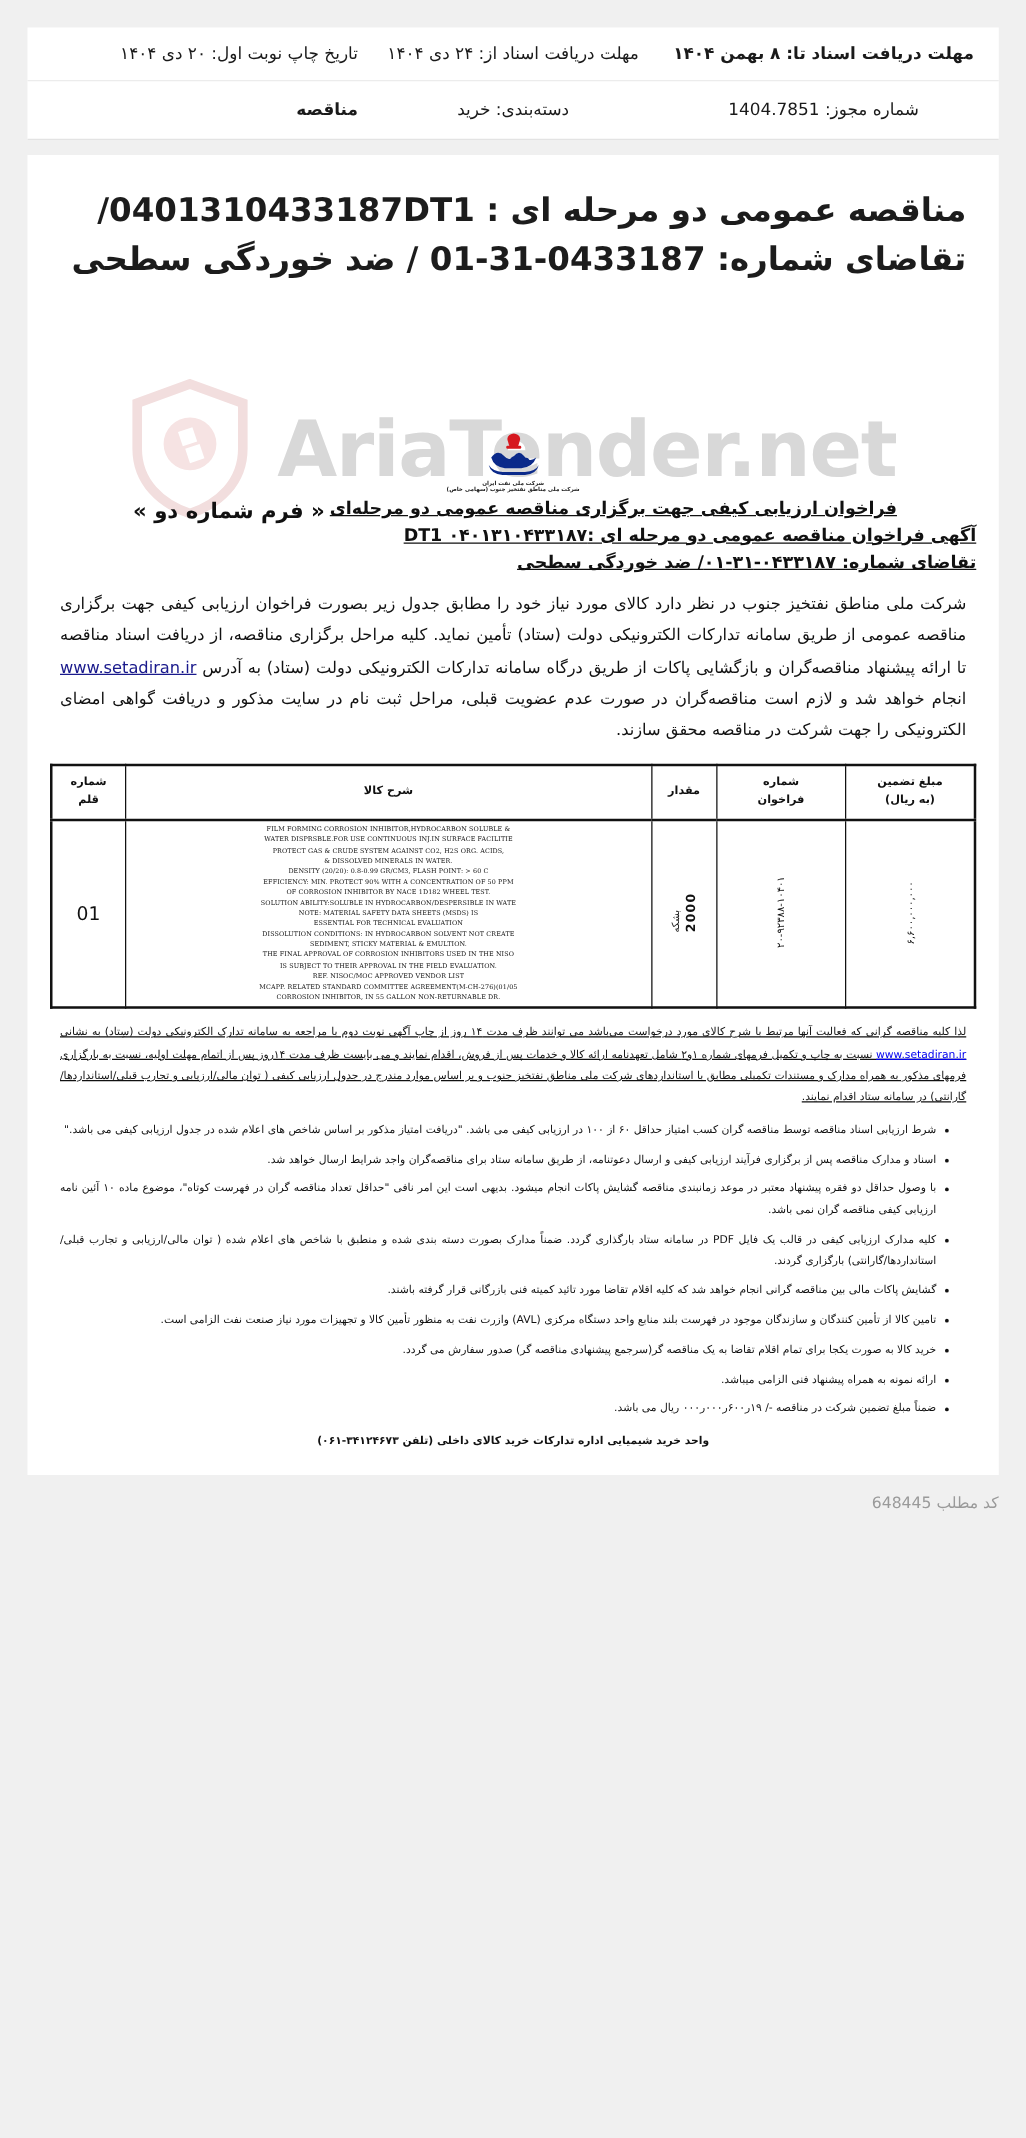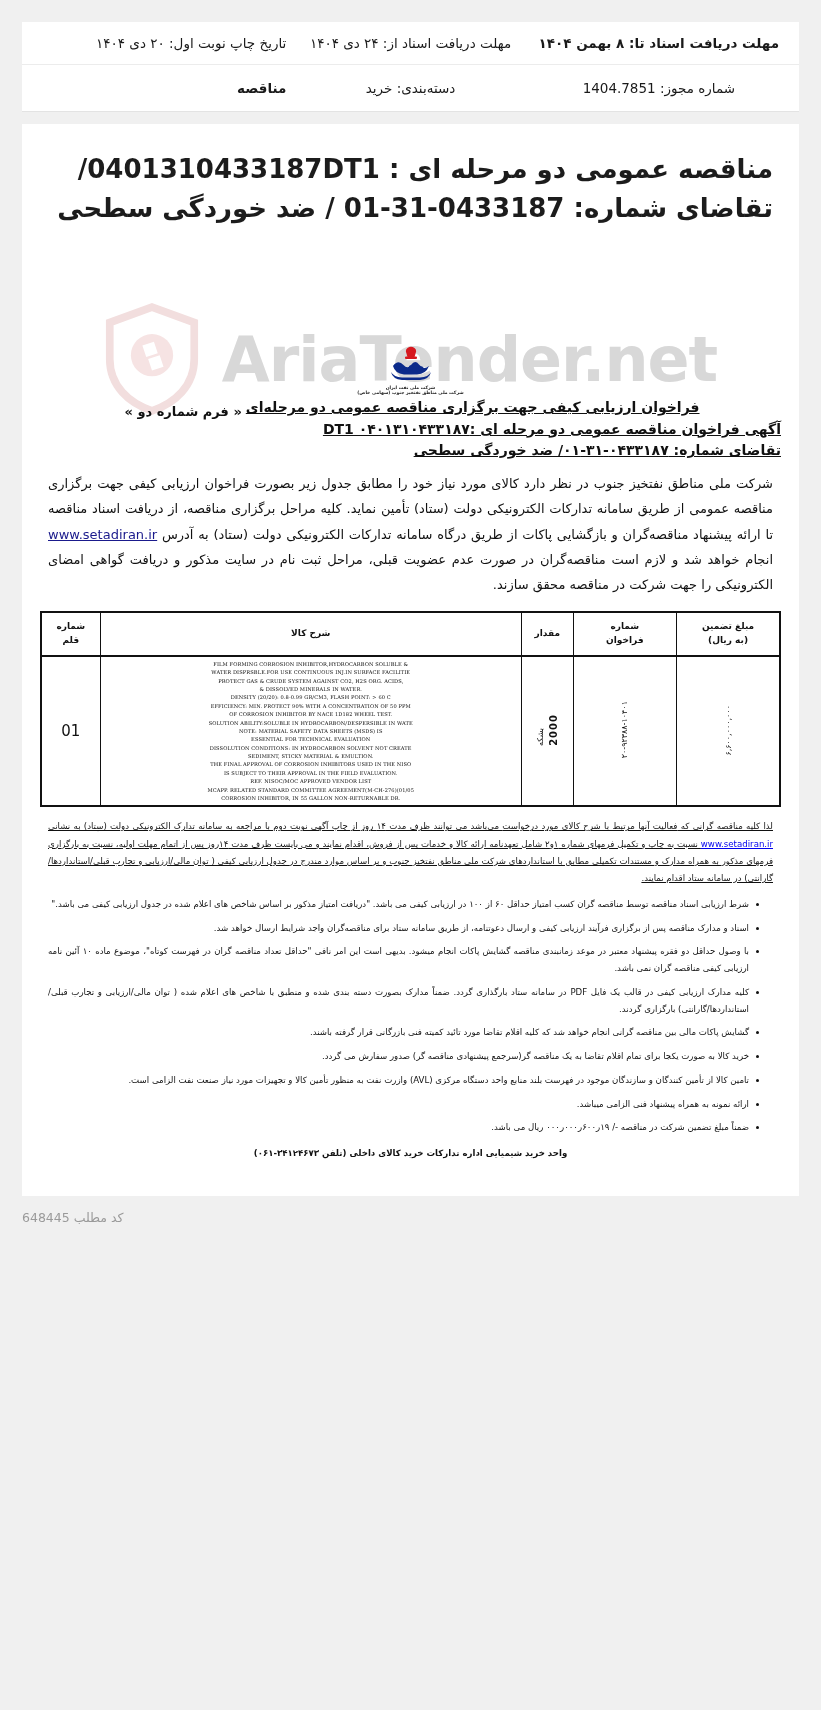--- a/index.html
+++ b/index.html
@@ -35,21 +35,21 @@
   .meta-row.r2 { padding-top: 15px; padding-bottom: 15px; }
   .meta-row.r2 .meta-cell.first { font-weight: bold; }
   .num-lat { font-family: "DejaVu Sans", sans-serif; }
 
   
   .main-card {
     background: #ffffff;
     margin: 12px 22px 0 22px;
     position: relative;
     overflow: hidden;
-    padding-bottom: 38px;
+    padding-bottom: 22px;
   }
 
   .title-block { padding: 26px 26px 0 26px; position: relative; z-index: 3; }
   .tender-title {
     font-size: 26px;
     font-weight: bold;
     line-height: 1.5;
     color: #1c1c1c;
     text-align: right;
     margin: 0;
@@ -104,21 +104,21 @@
 
   .doc-head-line {
     text-align: right;
     font-size: 14px;
     font-weight: bold;
     line-height: 1.55;
     color: #111;
   }
   .doc-head-line.ul { text-decoration: underline; }
   .form-no {
-    font-size: 13px;
+    font-size: 17px;
     font-weight: bold;
     display: inline-block;
     margin-left: 3px;
   }
   .head-flex {
     display: flex; align-items: flex-end; justify-content: center; gap: 4px;
   }
 
   .doc-para {
     margin-top: 9px;
@@ -230,21 +230,21 @@
   }
 
   
   .code-row {
     margin: 14px 22px 26px 22px;
     text-align: left;
     font-size: 12.5px;
     color: #9a9a9a;
     direction: rtl;
   }
-  .code-row .code-wrap { text-align: left; }
+  .code-row .code-wrap { text-align: right; }
 </style>
 </head>
 <body>
 
 <div class="page">
 
   <div class="meta-card">
     <div class="meta-row r1">
       <div class="meta-cell last">مهلت دریافت اسناد تا: ۸ بهمن ۱۴۰۴</div>
       <div class="meta-cell">مهلت دریافت اسناد از: ۲۴ دی ۱۴۰۴</div>
@@ -360,22 +360,22 @@
       <p class="note-para">
         <span>لذا کلیه مناقصه گرانی که </span><span class="red">فعالیت آنها مرتبط با شرح کالای مورد درخواست</span><span> می‌باشد می توانند ظرف مدت ۱۴ روز از چاپ آگهی نوبت دوم با مراجعه به سامانه تدارک الکترونیکی دولت (سِتاد) به نشانی </span><a class="lnk" href="#">www.setadiran.ir</a><span> نسبت به چاپ و تکمیل فرمهای شماره ۱و۲ شامل تعهدنامه ارائه کالا و خدمات پس از فروش، اقدام نمایند و می بایست ظرف مدت ۱۴روز پس از اتمام مهلت اولیه، نسبت به بارگزاری فرمهای مذکور به همراه مدارک و مستندات تکمیلی مطابق با استانداردهای شرکت ملی مناطق نفتخیز جنوب و بر اساس موارد مندرج در جدول ارزیابی کیفی ( توان مالی/ارزیابی و تجارب قبلی/استانداردها/گارانتی) در سامانه ستاد اقدام نمایند.</span>
       </p>
 
       <ul class="bullets">
         <li><span>شرط ارزیابی اسناد مناقصه توسط مناقصه گران کسب امتیاز حداقل ۶۰ از ۱۰۰ در ارزیابی کیفی می باشد. "دریافت امتیاز مذکور بر اساس شاخص های اعلام شده در جدول ارزیابی کیفی می باشد."</span></li>
         <li><span>اسناد و مدارک مناقصه پس از برگزاری فرآیند ارزیابی کیفی و ارسال دعوتنامه، از طریق سامانه ستاد برای مناقصه‌گران واجد شرایط ارسال خواهد شد.</span></li>
         <li><span>با وصول حداقل </span><span class="red">دو فقره</span><span> پیشنهاد معتبر در موعد زمانبندی مناقصه گشایش پاکات انجام میشود. بدیهی است این امر نافی "حداقل تعداد مناقصه گران در فهرست کوتاه"، موضوع ماده ۱۰ آئین نامه ارزیابی کیفی مناقصه گران نمی باشد.</span></li>
         <li><span>کلیه مدارک ارزیابی کیفی در قالب یک فایل PDF در سامانه ستاد بارگذاری گردد. ضمناً مدارک بصورت دسته بندی شده و منطبق با شاخص های اعلام شده ( توان مالی/ارزیابی و تجارب قبلی/استانداردها/گارانتی) بارگزاری گردند.</span></li>
         <li><span>گشایش پاکات مالی بین مناقصه گرانی انجام خواهد شد که کلیه اقلام تقاضا مورد تائید کمیته فنی بازرگانی قرار گرفته باشند.</span></li>
+        <li><span>تامین کالا از تأمین کنندگان و سازندگان موجود در فهرست بلند منابع واحد دستگاه مرکزی (AVL) وازرت نفت به منظور تأمین کالا و تجهیزات مورد نیاز صنعت نفت الزامی است.</span></li>
         <li><span>خرید کالا به صورت یکجا برای تمام اقلام تقاضا به یک مناقصه گر(سرجمع پیشنهادی مناقصه گر) صدور سفارش می گردد.</span></li>
-        <li><span>تامین کالا از تأمین کنندگان و سازندگان موجود در فهرست بلند منابع واحد دستگاه مرکزی (AVL) وازرت نفت به منظور تأمین کالا و تجهیزات مورد نیاز صنعت نفت الزامی است.</span></li>
         <li><span>ارائه نمونه به همراه پیشنهاد فنی الزامی میباشد.</span></li>
         <li><span>ضمناً مبلغ تضمین شرکت در مناقصه -/ ۱۹ر۶۰۰ر۰۰۰ر۰۰۰ ریال می باشد.</span></li>
       </ul>
 
       <div class="footer-line">واحد خرید شیمیایی اداره تدارکات خرید کالای داخلی (تلفن ۳۴۱۲۴۶۷۳-۰۶۱)</div>
     </div>
   </div>
 
   <div class="code-row">
     <div class="code-wrap">

